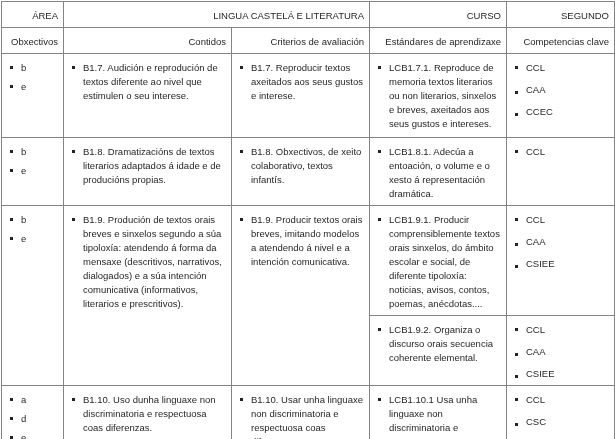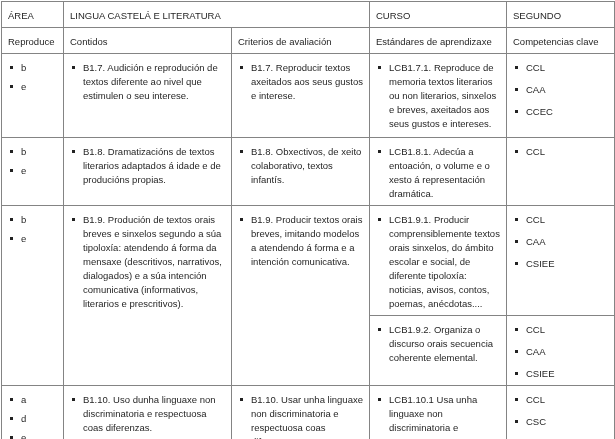--- a/index.html
+++ b/index.html
@@ -12,32 +12,32 @@
     border-collapse:collapse;table-layout:fixed;
     margin:1px 0 0 1px;width:613px;
     border:1px solid #848484;border-bottom:2px solid #9d9d9d;
   }
   table.grid td{
     border:1px solid #848484;vertical-align:top;
     font-size:9.5px;line-height:14px;
     padding:7px 5px 4px 6px;overflow:hidden;
   }
   td.hc{
-    text-align:left;vertical-align:middle;
+    text-align:right;vertical-align:middle;
     font-size:10px;padding:3px 2px;line-height:12px;
   }
   .li{display:flex;}
   .bu{flex:0 0 13px;}
   .bu::after{
     content:"";display:block;width:3px;height:3px;background:#222;
     margin-top:5px;margin-left:2px;
   }
   .tx{flex:1 1 auto;}
   td.obj .li + .li{margin-top:5px;}
-  td.comp .li + .li{margin-top:8px;}
+  td.comp .li + .li{margin-top:8px;align-items:center;}
 </style>
 </head>
 <body>
 
 <div class="page">
   <table class="grid">
     <colgroup>
       <col style="width:62px">
       <col style="width:168px">
       <col style="width:138px">
@@ -47,21 +47,21 @@
 
     <tbody>
         <tr style="height:23px">
       <td class="hc">ÁREA</td>
       <td class="hc" colspan="2">LINGUA CASTELÁ E LITERATURA</td>
       <td class="hc">CURSO</td>
       <td class="hc">SEGUNDO</td>
     </tr>
 
     <tr style="height:23px">
-      <td class="hc">Reproduce</td>
+      <td class="hc">Obxectivos</td>
       <td class="hc">Contidos</td>
       <td class="hc">Criterios de avaliación</td>
       <td class="hc">Estándares de aprendizaxe</td>
       <td class="hc">Competencias clave</td>
     </tr>
 
     <tr style="height:84px">
       <td class="obj">
         <div class="li">
               <span class="bu"></span>
@@ -156,21 +156,21 @@
       </td>
       <td rowspan="2">
         <div class="li">
               <span class="bu"></span>
               <span class="tx">B1.9. Produción de textos orais breves e sinxelos segundo a súa tipoloxía: atendendo á forma da mensaxe (descritivos, narrativos, dialogados) e a súa intención comunicativa (informativos, literarios e prescritivos).</span>
             </div>
       </td>
       <td rowspan="2">
         <div class="li">
               <span class="bu"></span>
-              <span class="tx">B1.9. Producir textos orais breves, imitando modelos a atendendo á forma e a intención comunicativa.</span>
+              <span class="tx">B1.9. Producir textos orais breves, imitando modelos a atendendo á nivel e a intención comunicativa.</span>
             </div>
       </td>
       <td>
         <div class="li">
               <span class="bu"></span>
               <span class="tx">LCB1.9.1. Producir comprensiblemente textos orais sinxelos, do ámbito escolar e social, de diferente tipoloxía: noticias, avisos, contos, poemas, anécdotas....</span>
             </div>
       </td>
       <td class="comp">
         <div class="li">

